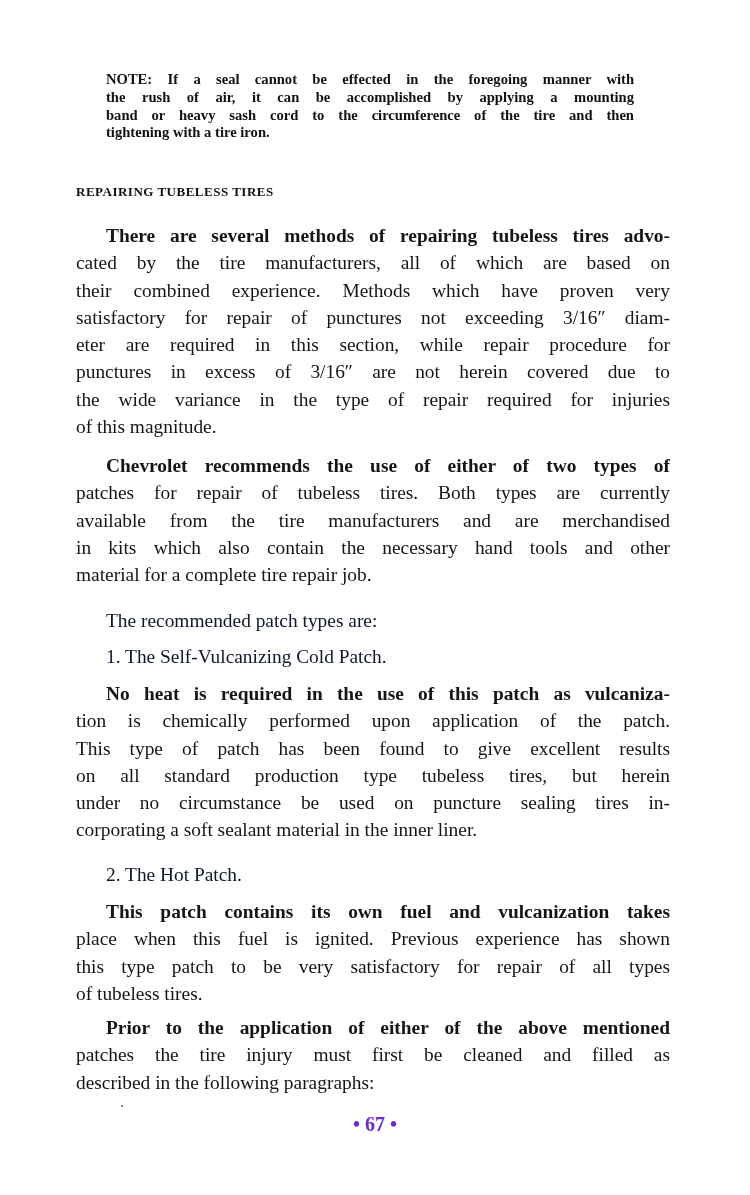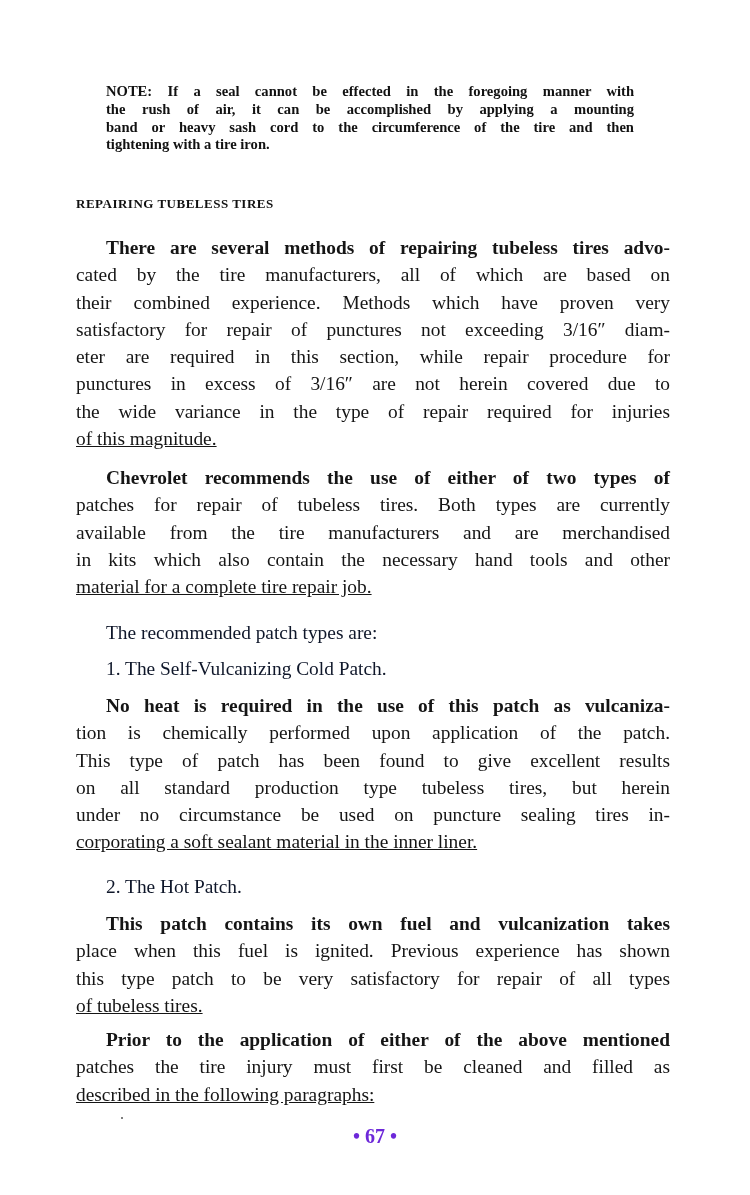--- a/index.html
+++ b/index.html
@@ -13,21 +13,20 @@
       position: relative;
       overflow: hidden;
       font-family: "DejaVu Serif", "Liberation Serif", serif;
       color: #151515;
     }
     .page {
       position: absolute;
       left: 0; top: 0;
       width: 750px;
       height: 905px;
-      margin-top: 12px;
     }
     .note {
       position: absolute;
       left: 106px;
       top: 71px;
       width: 528px;
       font-family: "Liberation Serif", "DejaVu Serif", serif;
       font-weight: bold;
       font-size: 14.6px;
       line-height: 17.8px;
@@ -57,21 +56,21 @@
       line-height: 27.3px;
       color: #151515;
     }
     .para .line {
       display: block;
       white-space: nowrap;
       text-align: justify;
       text-align-last: justify;
     }
     .para .line.first { padding-left: 30px; font-weight: bold; }
-    .para .line.last { text-align-last: left; text-decoration: underline; }
+    .para .line.last { text-align-last: left; }
 
     .single {
       position: absolute;
       left: 106px;
       font-family: "Liberation Serif", "DejaVu Serif", serif;
       font-size: 19.4px;
       line-height: 27px;
       white-space: nowrap;
       color: #0f172a;
     }

